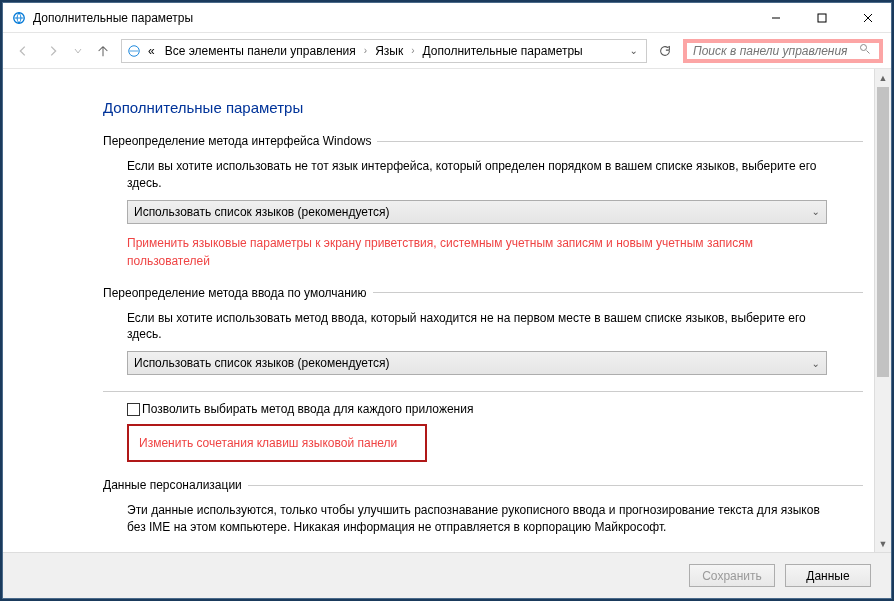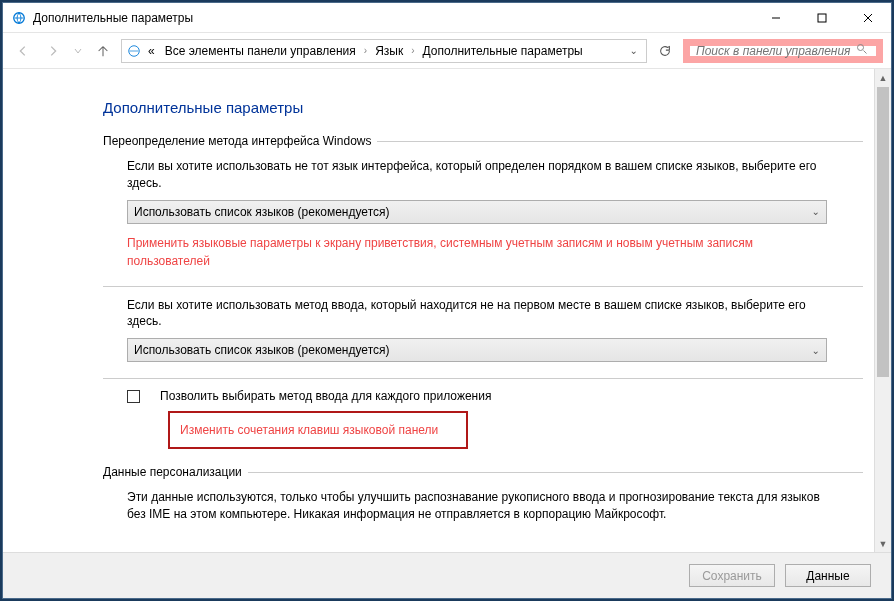--- a/index.html
+++ b/index.html
@@ -71,21 +71,21 @@
   .crumb-icon { color:#0078d7; width:16px; display:flex; justify-content:center; }
   .crumb { padding: 0 4px; white-space: nowrap; }
   .crumb-sep { color: #888; font-size:10px; padding:0 2px; }
   .dd-arrow { margin-left:auto; color:#555; font-size:10px; padding:0 4px; }
   .refresh-btn {
     width:24px;height:24px;display:flex;align-items:center;justify-content:center;color:#555;
   }
   .search-wrap {
     width: 200px;
     height: 24px;
-    border: 7px solid #fca5a5;
+    border: 4px solid #fca5a5;
     display: flex;
     align-items: center;
     padding: 0 6px;
   }
   .search-input {
     flex:1; border:none; outline:none; font-size:12px; color:#333;
     font-style: italic; background:transparent;
   }
   .search-icon { color:#888; width:14px; }
 
@@ -140,36 +140,35 @@
     width: 700px; height:24px;
     border:1px solid #adadad;
     background: linear-gradient(#f0f0f0,#e5e5e5);
     display:flex; align-items:center;
     padding:0 6px; font-size:12px;
     margin-bottom:10px;
   }
   .select-arrow { margin-left:auto; color:#555; font-size:10px; }
   .link { color:#ef4444; font-size:12px; cursor:pointer; line-height:1.5;}
   .checkbox-row {
-    display:flex; align-items:center; gap:20px; margin-bottom:6px;
+    display:flex; align-items:center; gap:2px; margin-bottom:6px;
     font-size:12px;
   }
   .cb {
     width:13px;height:13px;border:1px solid #333;background:#fff;
     display:inline-block;
   }
   .params-row { display:flex; align-items:center; }
   .params-link { margin-left:auto; color:#666; font-size:12px; padding-right:40px;}
   .highlight-box {
     border: 2px solid #b01818;
     padding: 8px 10px;
     margin-top: 8px;
     margin-bottom: 10px;
     width: 300px;
-    margin-left: 41px;
   }
 
   
   .footer {
     height: 46px;
     border-top:1px solid #ddd;
     display:flex; align-items:center; justify-content:flex-end;
     padding: 0 20px; gap:10px;
     background:#f0f0f0;
   }
@@ -283,20 +282,21 @@
           <div class="select">
             <span>Использовать список языков (рекомендуется)</span>
             <span class="select-arrow">⌄</span>
           </div>
           <div class="link">Применить языковые параметры к экрану приветствия, системным учетным записям и новым учетным записям пользователей</div>
         </div>
       </div>
 
       <div class="group">
         <div class="group-header">
+          <span class="group-label">Переопределение метода ввода по умолчанию</span>
           <span class="group-line"></span>
         </div>
         <div class="group-body">
           <div class="desc">Если вы хотите использовать метод ввода, который находится не на первом месте в вашем списке языков, выберите его здесь.</div>
           <div class="select">
             <span>Использовать список языков (рекомендуется)</span>
             <span class="select-arrow">⌄</span>
           </div>
         </div>
       </div>

